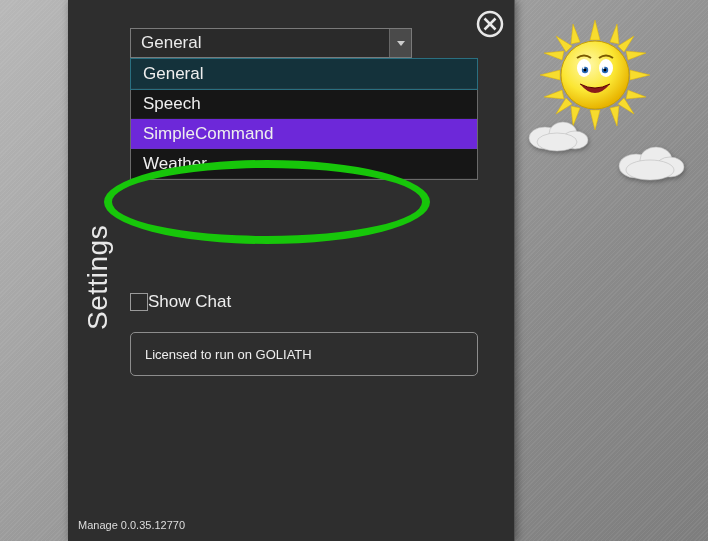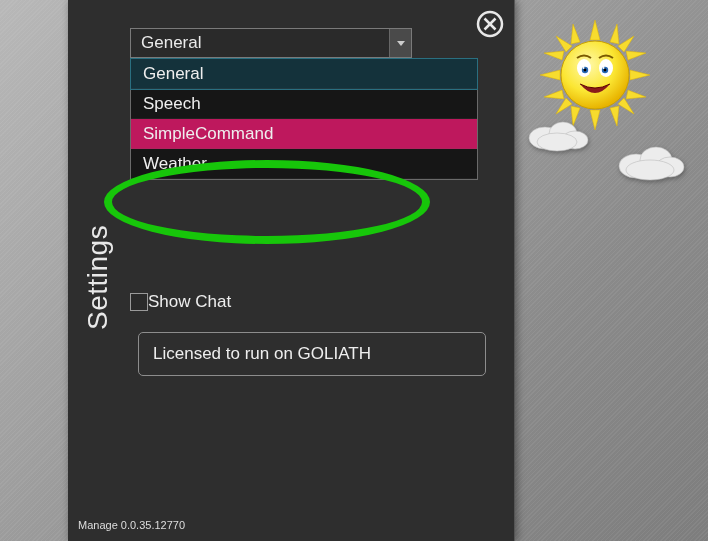--- a/index.html
+++ b/index.html
@@ -77,21 +77,21 @@
     color:#eee;
     font-size:17px;
     border-bottom:1px solid rgba(100,100,100,0.15);
     cursor:pointer;
   }
   .dd-item.selected {
     background:#14323b;
     outline:1px solid #2a6f80;
   }
   .dd-item.hover {
-    background:#be185d;
+    background:#6d28d9;
   }
 
   
   .combo2 {
     position:absolute;
     left:344px; top:100px;
     width:66px; height:30px;
     background:#2a2a2a;
     border:1px solid #7a7a7a;
     display:flex; justify-content:flex-end;
@@ -121,22 +121,21 @@
   
   .license {
     position:absolute;
     left:62px; top:332px;
     width:348px; height:44px;
     border:1px solid #8d8d8d;
     border-radius:5px;
     display:flex; align-items:center;
     padding-left:14px;
     color:#eee;
-    font-size:17px;
-    margin-left:8px;
+    font-size:13px;
   }
 
   .version {
     position:absolute;
     left:10px; bottom:10px;
     color:#ddd;
     font-size:11px;
   }
 
   

